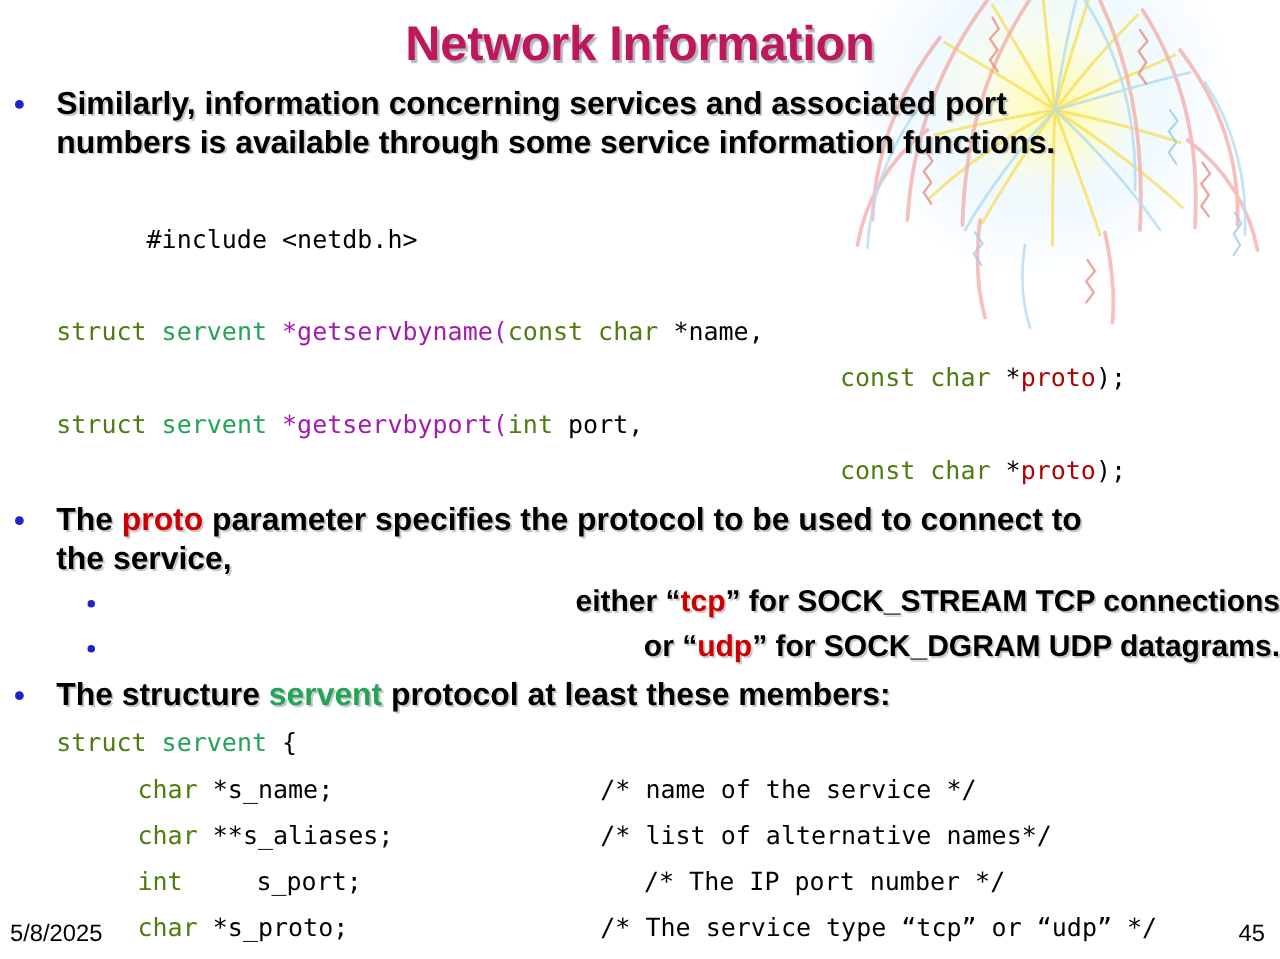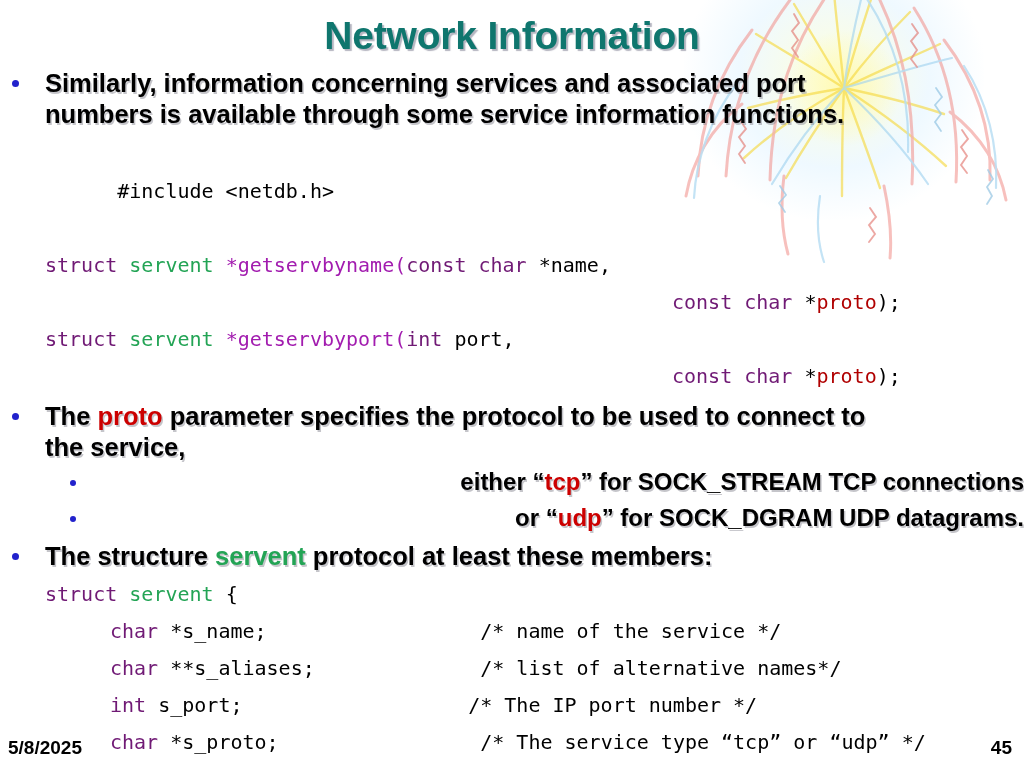--- a/index.html
+++ b/index.html
@@ -47,21 +47,21 @@
 
   
   .title {
     position: absolute;
     top: 14px;
     left: 0;
     width: 1024px;
     text-align: center;
     font-size: 39px;
     font-weight: bold;
-    color: #0f766e;
+    color: #be185d;
     letter-spacing: -0.2px;
     text-shadow: 2px 2px 1px rgba(120,120,140,0.55);
     z-index: 3;
   }
 
   
   .body-area {
     position: absolute;
     top: 68px;
     left: 0;
@@ -111,37 +111,37 @@
     font-family: "DejaVu Sans Mono", "Liberation Mono", monospace;
     font-size: 20px;
     font-weight: normal;
     line-height: 37px;
     color: #000000;
     white-space: pre;
   }
   .code.indent1 { padding-left: 110px; }
   .code.indent-far { padding-left: 672px; }
 
-  .kw   { color: #701a75; }   
+  .kw   { color: #4d7c0f; }   
   .typ  { color: #23a455; }   
   .fn   { color: #a21caf; }   
   .red  { color: #b00000; }   
   .blk  { color: #000000; }
 
   .red-inline { color: #cc0000; }
   .green-inline { color: #23a455; }
 
   .cmt-col { display: inline-block; }
 
   
   .footer-date, .footer-page {
     position: absolute;
     bottom: 8px;
     font-size: 19px;
-    font-weight: bold;
+    font-weight: normal;
     color: #000000;
     z-index: 3;
   }
   .footer-date { left: 8px; }
   .footer-page { right: 12px; }
 </style>
 </head>
 <body>
 
 <div class="slide">
@@ -253,21 +253,21 @@
     <div class="row" style="margin-top:8px;">
       <span class="bullet"></span><span>The structure </span><span class="green-inline">servent</span><span> protocol at least these members:</span>
     </div>
 
     <div class="code" style="margin-top:4px;"><span class="kw">struct </span><span class="typ">servent </span><span class="blk">{</span></div>
 
     <div class="code indent1"><span class="kw">char </span><span class="blk cmt-col" style="width:310px;">*s_name;</span><span class="blk">/* name of the service */</span></div>
 
     <div class="code indent1"><span class="kw">char </span><span class="blk cmt-col" style="width:310px;">**s_aliases;</span><span class="blk">/* list of alternative names*/</span></div>
 
-    <div class="code indent1"><span class="kw">int </span><span class="blk cmt-col" style="width:310px;">s_port;</span><span class="blk">/* The IP port number */</span></div>
+    <div class="code indent1"><span class="kw">int </span><span class="blk cmt-col" style="width:310px;margin-left:47px;">s_port;</span><span class="blk">/* The IP port number */</span></div>
 
     <div class="code indent1"><span class="kw">char </span><span class="blk cmt-col" style="width:310px;">*s_proto;</span><span class="blk">/* The service type “tcp” or “udp” */</span></div>
 
     <div class="code"><span class="blk">};</span></div>
   </div>
 
   <div class="footer-date">5/8/2025</div>
   <div class="footer-page">45</div>
 
 </div>

